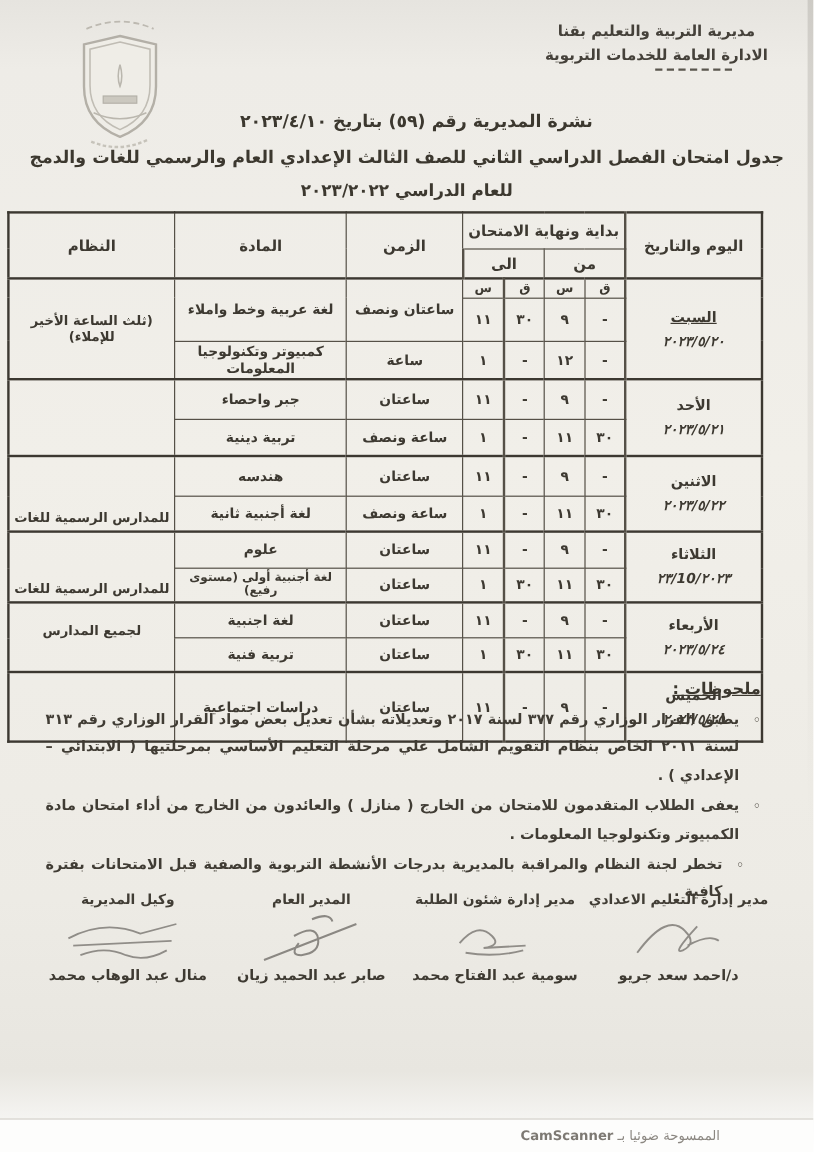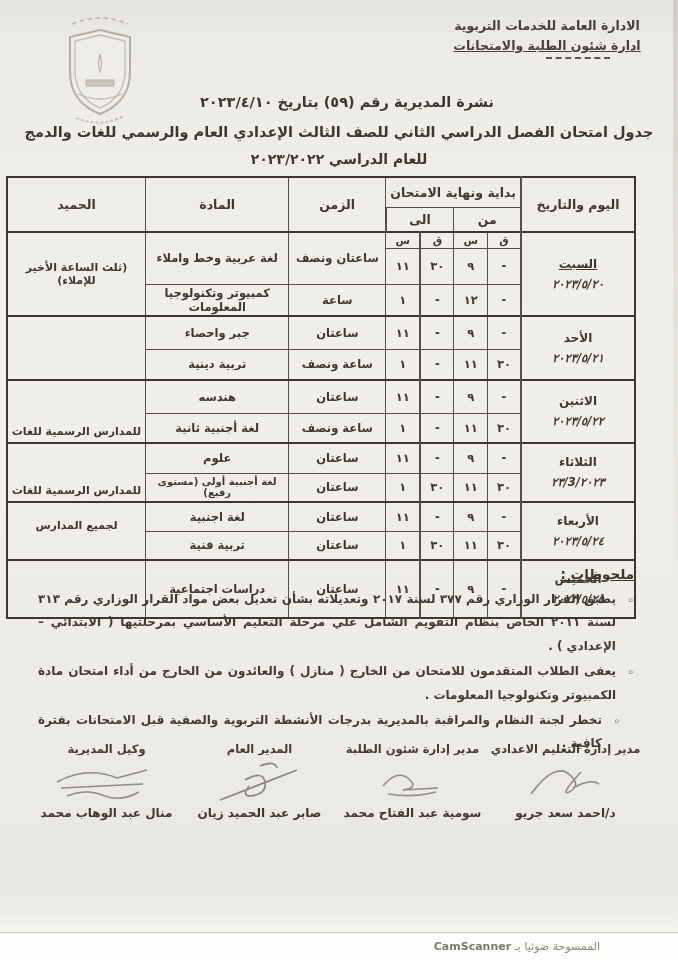--- a/index.html
+++ b/index.html
@@ -71,22 +71,22 @@
     border-top:1px solid #d2cfc9; }
   .camline{ position:absolute; bottom:7px; right:78px; direction:rtl; font-size:11px; color:#8b8781; }
   .camline .brand{ font-family:"DejaVu Sans", sans-serif; font-weight:bold; color:#7d7973; direction:ltr; unicode-bidi:embed; }
 </style>
 </head>
 <body>
 
 <div class="sheet">
 
   <div class="org-block">
+    <div>مديرية التربية والتعليم بقنا</div>
     <div>الادارة العامة للخدمات التربوية</div>
-    <div class="l3">ادارة شئون الطلبة والامتحانات</div>
     <div class="org-dashes"></div>
   </div>
 
   <svg class="emblem" viewBox="0 0 104 118">
     <path d="M24 14 Q52 2 80 14" fill="none" stroke="#b6b2a9" stroke-width="1.5" stroke-dasharray="5 3"></path>
     <path d="M52 20 L82 27 L82 62 Q82 92 52 104 Q22 92 22 62 L22 27 Z" fill="#f0eee8" stroke="#aaa69d" stroke-width="2"></path>
     <path d="M52 25 L77 31 L77 61 Q77 87 52 98 Q27 87 27 61 L27 31 Z" fill="none" stroke="#b9b5ac" stroke-width="1.3"></path>
     <path d="M52 44 Q49 54 52 62 Q55 54 52 44" fill="none" stroke="#b2aea5" stroke-width="1.3"></path>
     <rect x="38" y="70" width="28" height="6" fill="#c6c2b9" stroke="#aba79e" stroke-width="1"></rect>
     <path d="M30 84 Q52 94 74 84" fill="none" stroke="#b2aea5" stroke-width="1.3"></path>
@@ -108,21 +108,21 @@
           <col style="width:95px">
           <col style="width:141px">
           <col style="width:136px">
       </colgroup>
       <thead>
         <tr style="height:30px">
           <th class="h day" rowspan="2">اليوم والتاريخ</th>
           <th class="h" colspan="4">بداية ونهاية الامتحان</th>
           <th class="h" rowspan="2">الزمن</th>
           <th class="h" rowspan="2">المادة</th>
-          <th class="h" rowspan="2">الحميد</th>
+          <th class="h" rowspan="2">النظام</th>
         </tr>
         <tr style="height:25px">
           <th class="h" colspan="2">من</th>
           <th class="h mid" colspan="2">الى</th>
         </tr>
       </thead>
       <tbody>
 
         <tr class="blk" style="height:16px">
           <td class="day" rowspan="3">
@@ -192,21 +192,21 @@
           <td class="tv">١١</td>
           <td class="tv mid">-</td>
           <td class="tv">١</td>
           <td class="dur">ساعة ونصف</td>
           <td class="subj">لغة أجنبية ثانية</td>
         </tr>
 
         <tr class="blk" style="height:31px">
           <td class="day" rowspan="2">
             <div class="dayname">الثلاثاء</div>
-            <div class="daydate">٢٠٢٣/3/٢٣</div>
+            <div class="daydate">٢٠٢٣/10/٢٣</div>
           </td>
           <td class="tv">-</td>
           <td class="tv">٩</td>
           <td class="tv mid">-</td>
           <td class="tv">١١</td>
           <td class="dur">ساعتان</td>
           <td class="subj">علوم</td>
           <td class="note vbot" rowspan="2">للمدارس الرسمية للغات</td>
         </tr>
         <tr style="height:28px">

